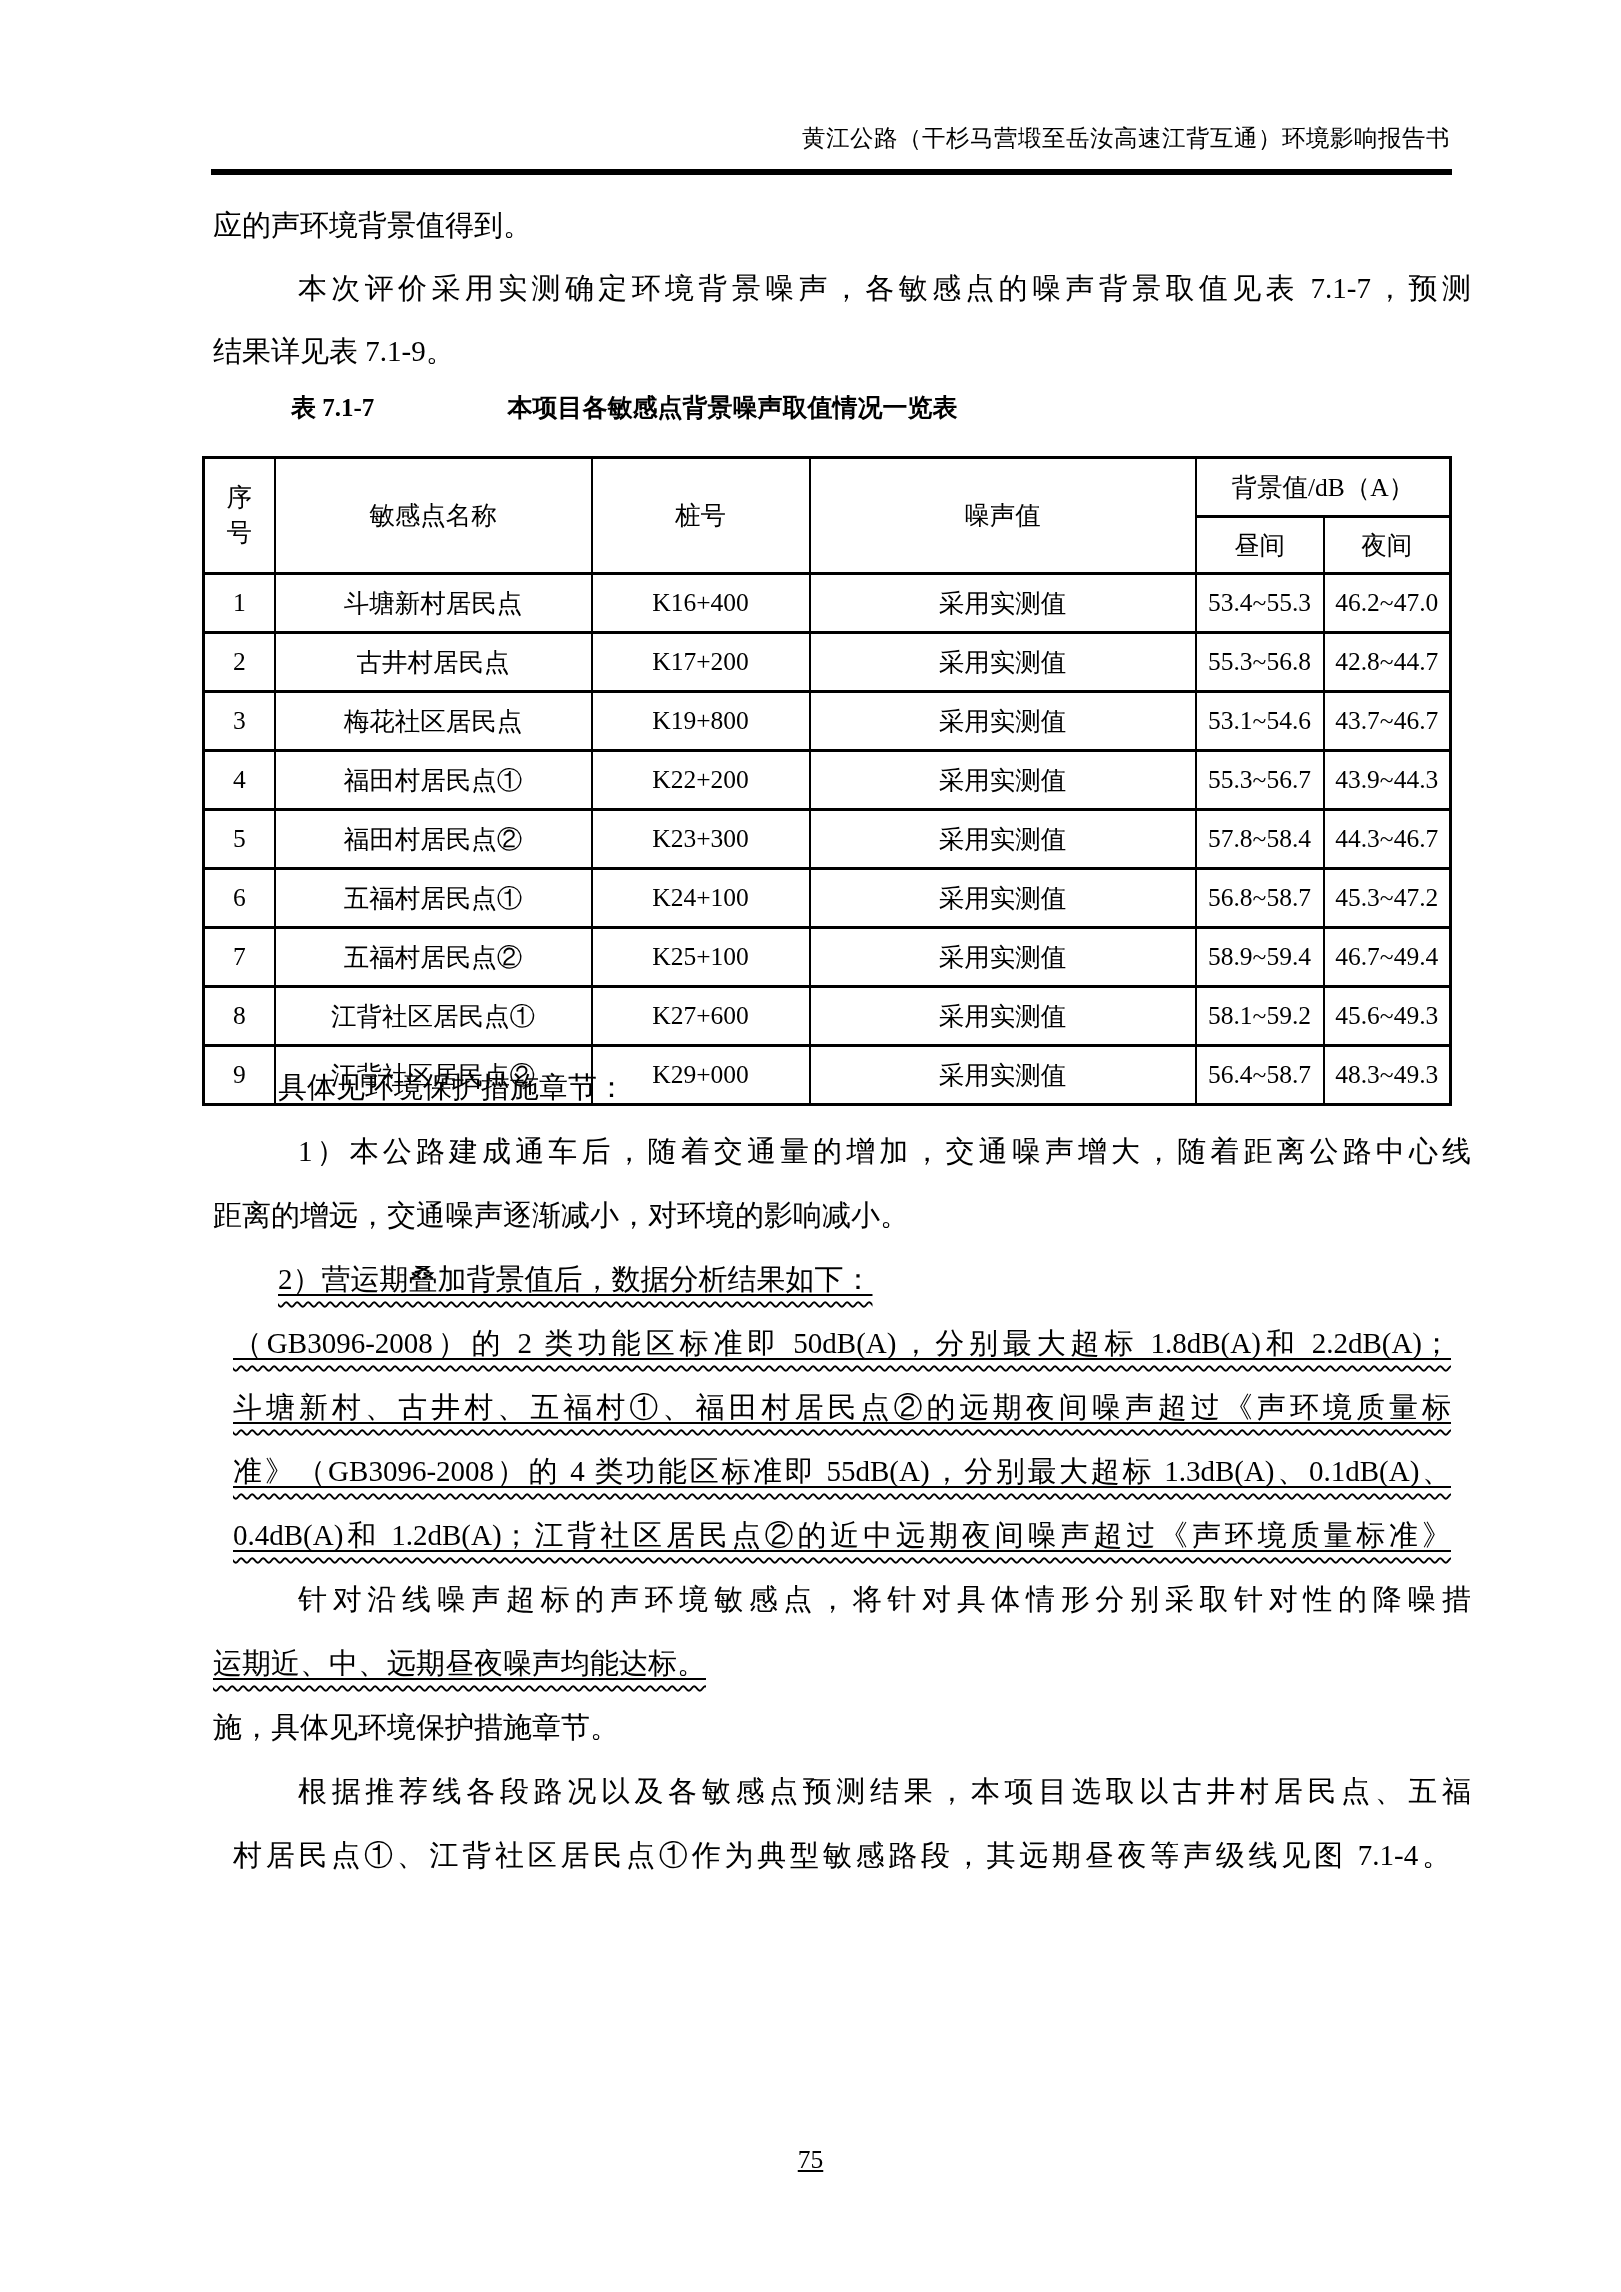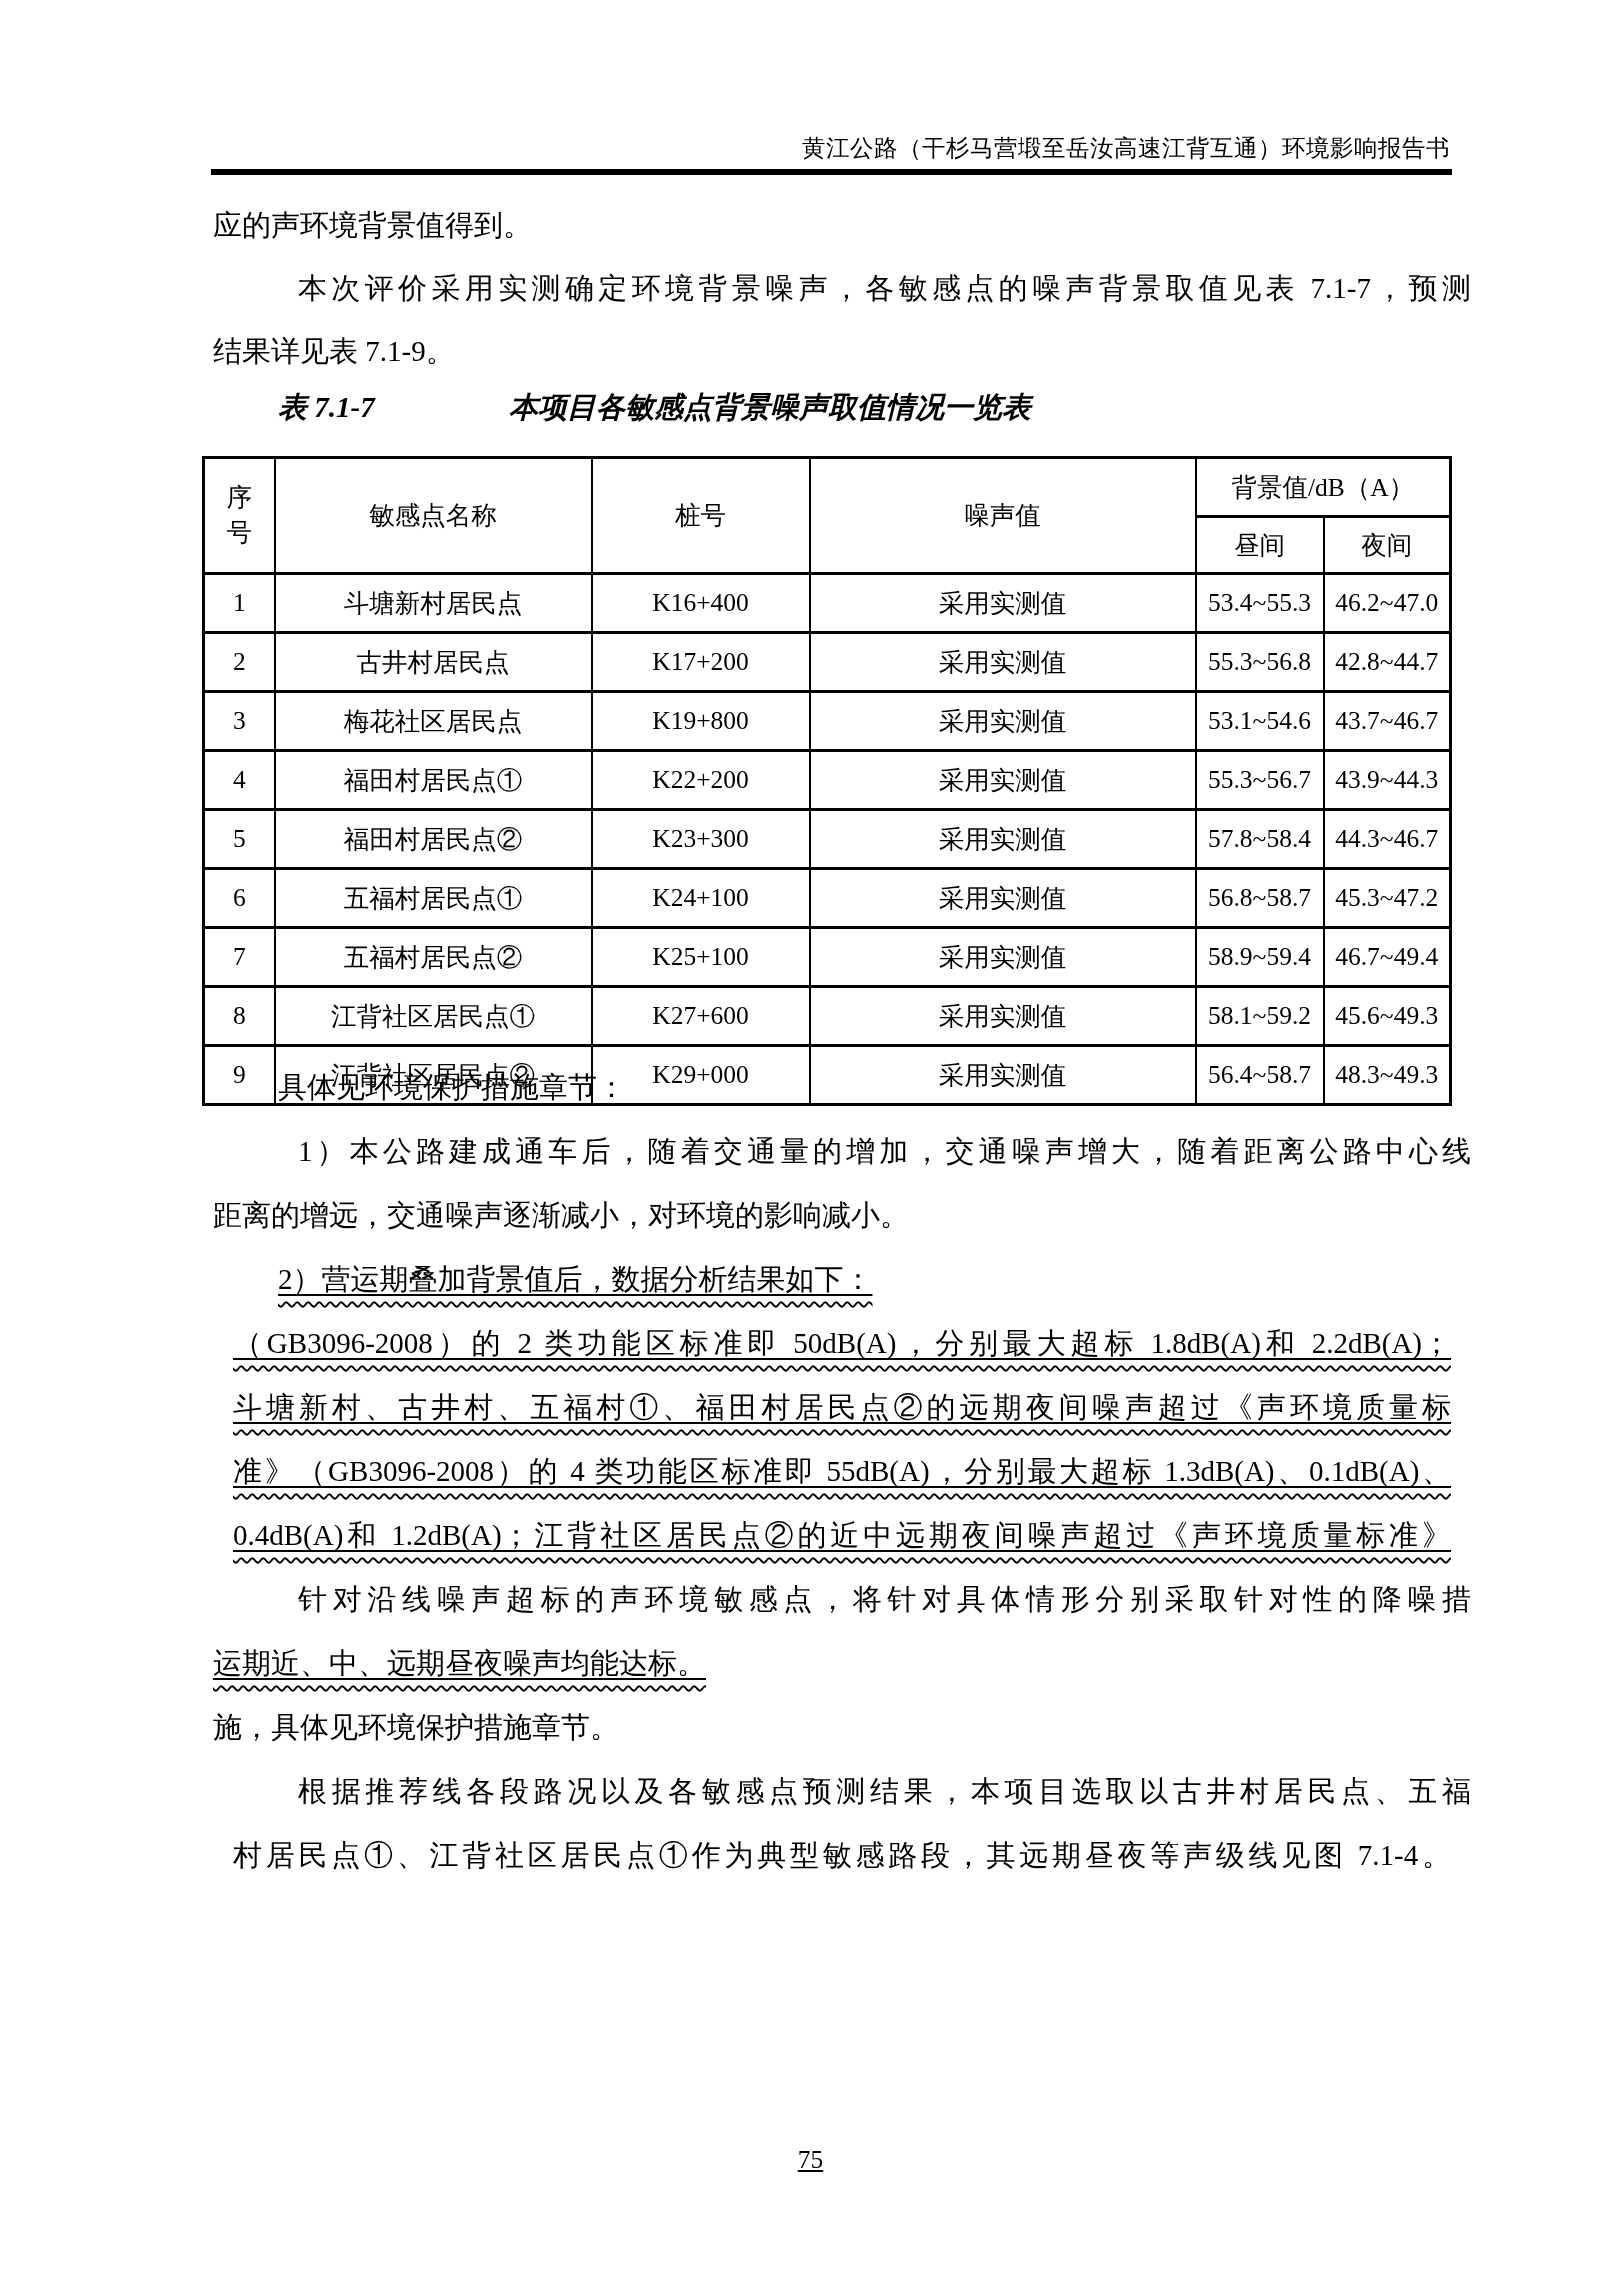--- a/index.html
+++ b/index.html
@@ -7,21 +7,21 @@
     position:relative;
     width:1621px;height:2293px;
     margin:0 auto;
     background:#ffffff;
     font-family:"Liberation Serif","DejaVu Serif",serif;
     color:#000;
     overflow:hidden;
   }
   .header-text{
     position:absolute;
-    top:132px;right:171px;
+    top:122px;right:171px;
     font-size:23.5px;
     letter-spacing:0.5px;
     white-space:nowrap;
   }
   .header-rule{
     position:absolute;
     top:169px;left:211px;
     width:1241px;height:5.9px;
     background:#000;
   }
@@ -57,25 +57,24 @@
   }
   .u-solid{
     text-decoration-line:underline;
     text-decoration-style:solid;
     text-decoration-thickness:2px;
     text-underline-offset:4.9px;
     text-decoration-skip-ink:none;
   }
   .caption{
     position:absolute;
-    top:384px;left:203px;width:1238px;
+    top:384px;left:216px;width:1238px;
     height:47px;line-height:47px;
-    font-size:29px;font-weight:bold;
+    font-size:25px;font-weight:bold;
     white-space:nowrap;
-    font-style:italic;
   }
   .caption .cap-label{padding-left:75px;}
   .caption .cap-title{margin-left:127px;}
   table.noise{
     position:absolute;
     top:456px;left:202px;
     width:1247px;
     border-collapse:collapse;
     table-layout:fixed;
     font-size:25.5px;

